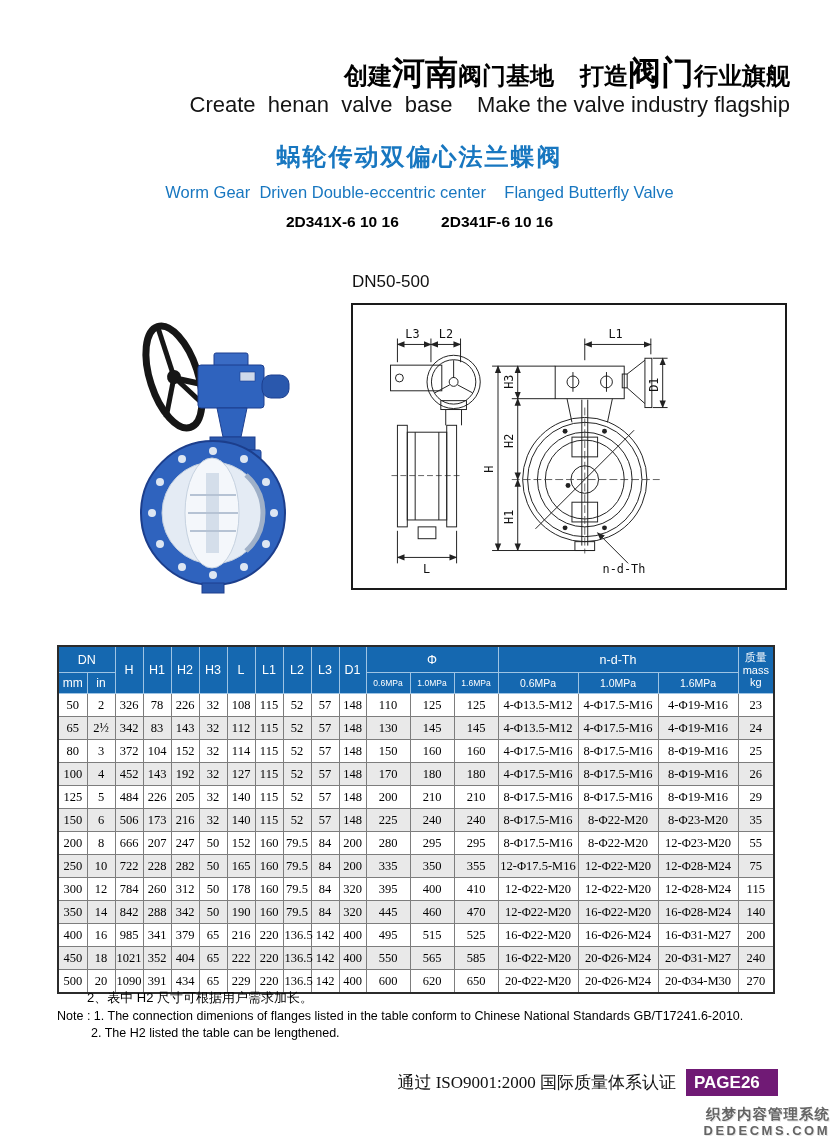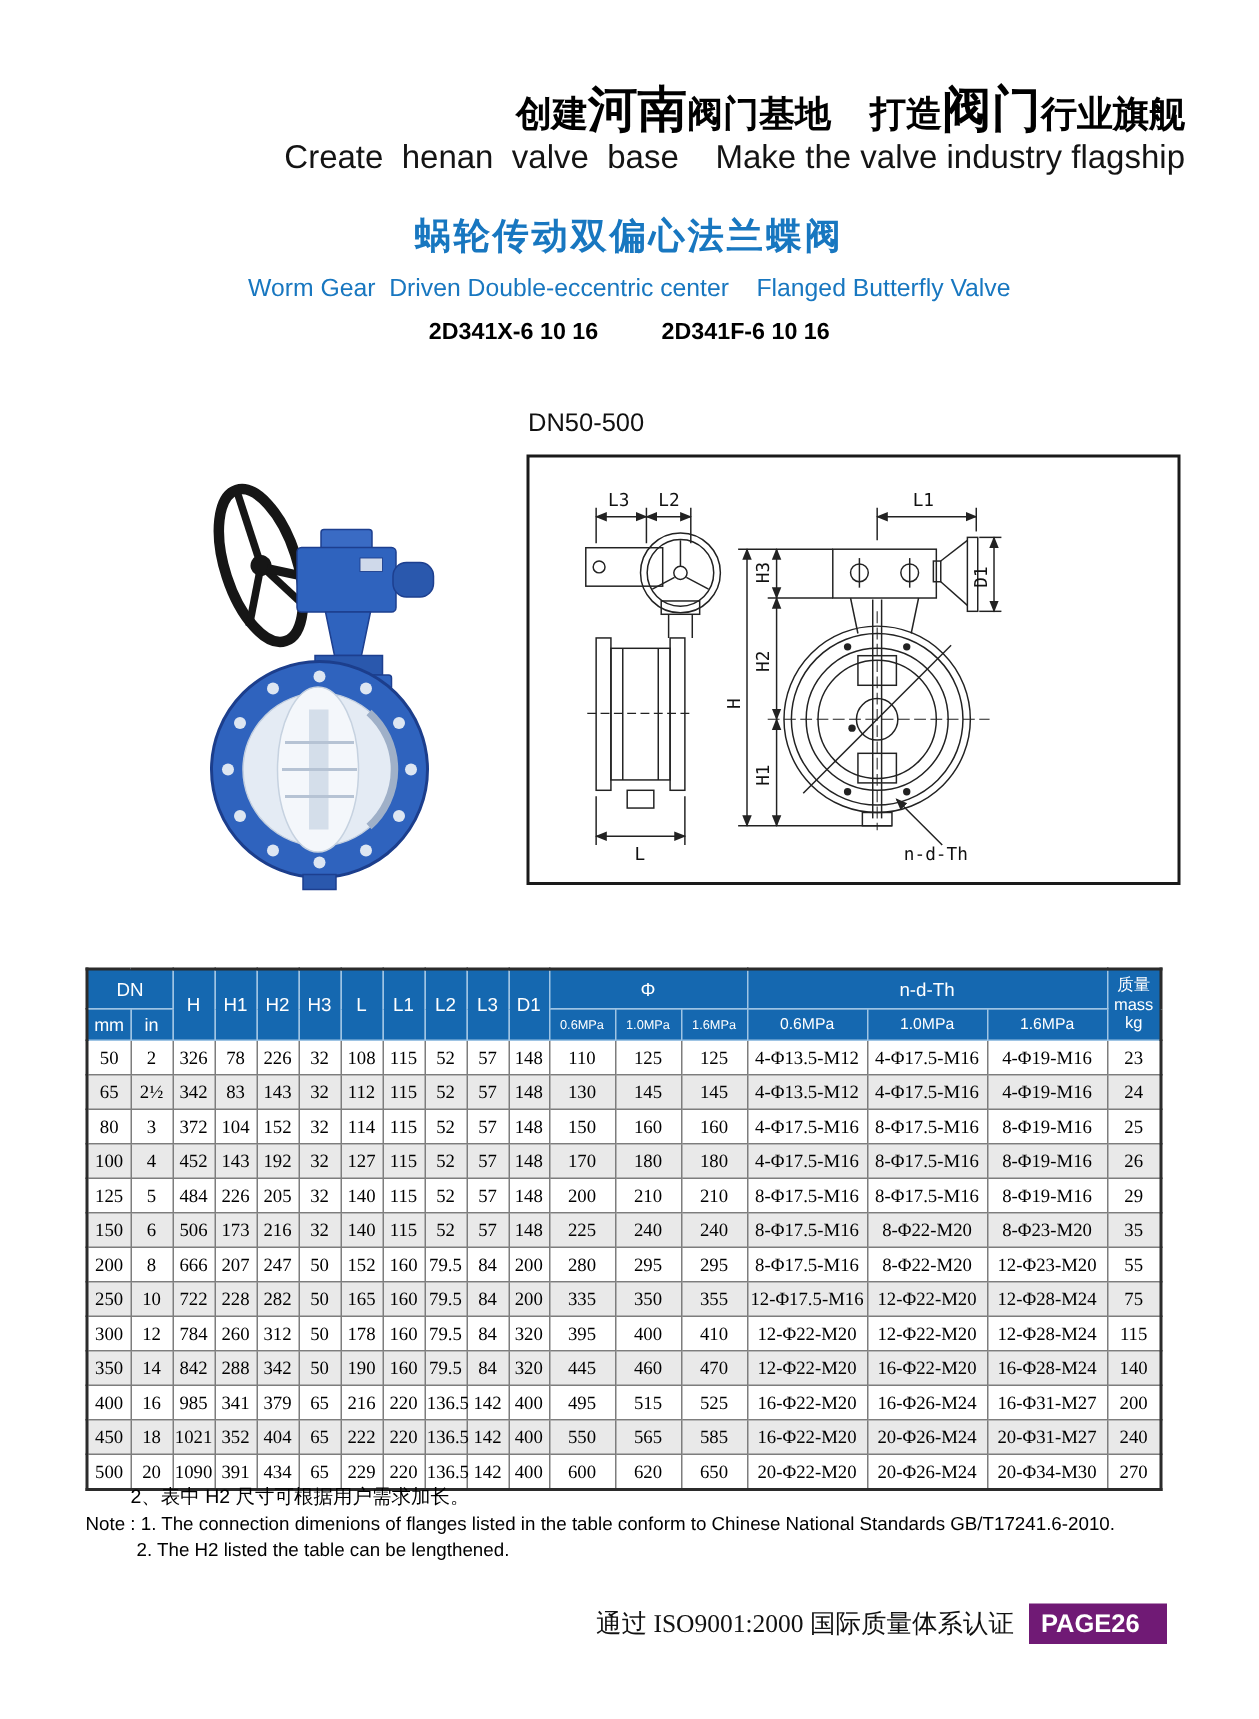--- a/index.html
+++ b/index.html
@@ -568,14 +568,18 @@
     <div class="note-zh indent">2、表中 H2 尺寸可根据用户需求加长。</div>
     <div class="note-en">Note : 1. The connection dimenions of flanges listed in the table conform to Chinese National Standards GB/T17241.6-2010.</div>
     <div class="note-en indent">2. The H2 listed the table can be lengthened.</div>
   </div>
 
   <div class="footer">
     <span class="cert">通过 ISO9001:2000 国际质量体系认证</span>
     <span class="pagebox">PAGE26</span>
   </div>
 
+  <div class="watermark">
+    <div class="wm1">织梦内容管理系统</div>
+    <div class="wm2">DEDECMS.COM</div>
+  </div>
 
 </div>
 
 </body></html>

